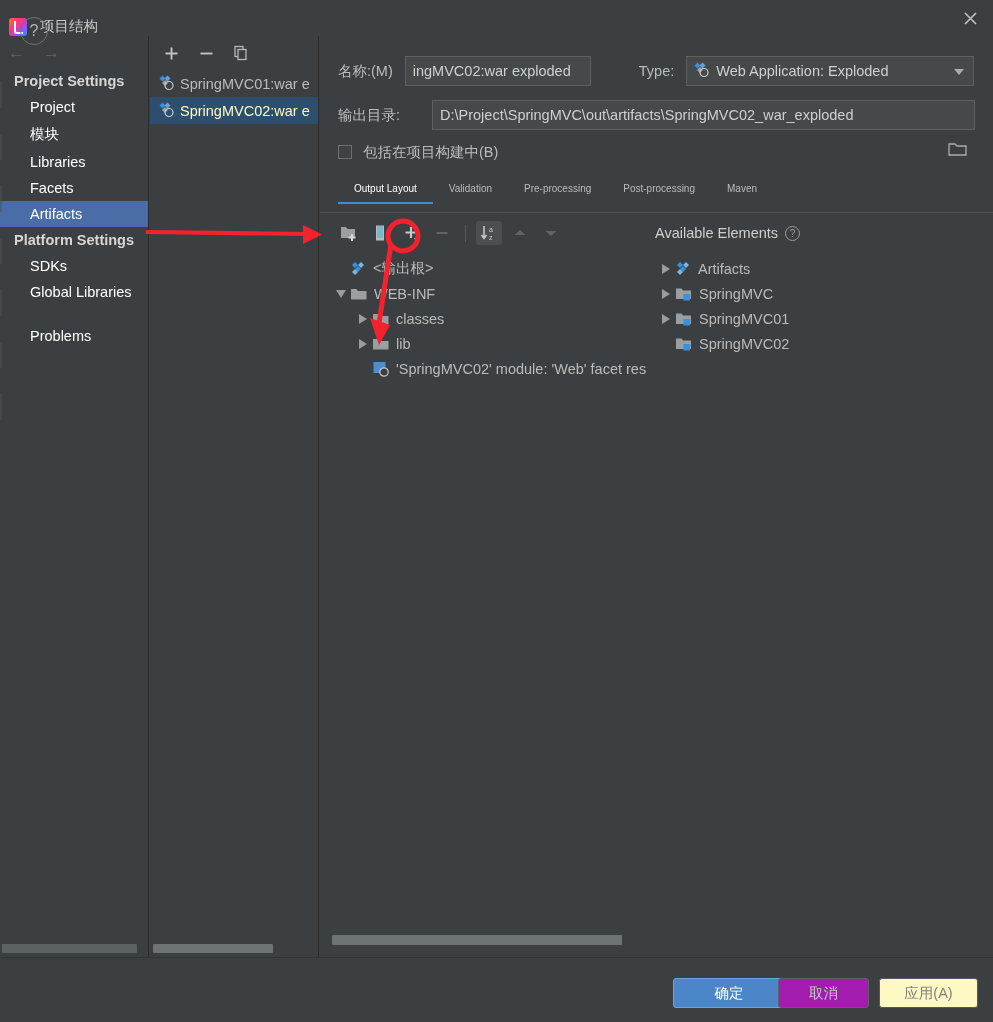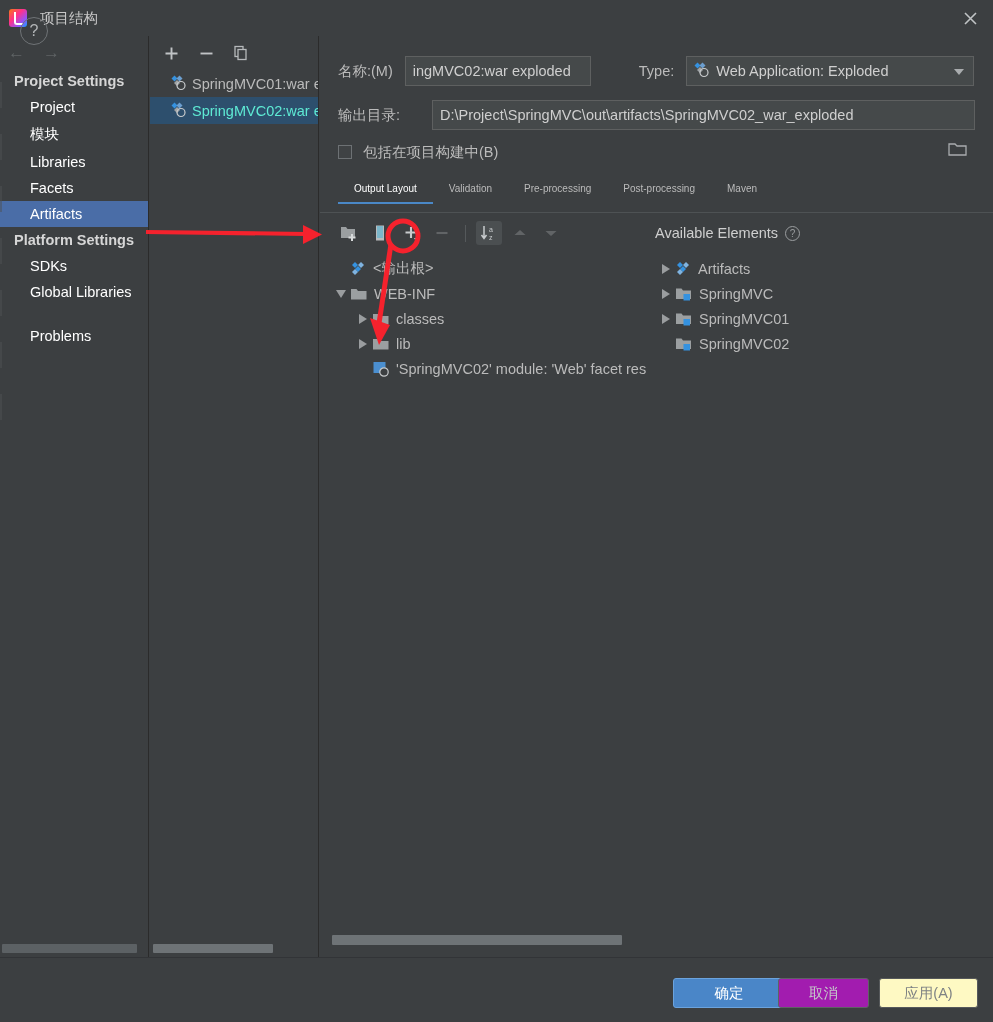--- a/index.html
+++ b/index.html
@@ -8,21 +8,21 @@
     background: #3c3f41;
     font-family: "Liberation Sans", "DejaVu Sans", sans-serif;
     color: #bbbbbb;
     overflow: hidden;
   }
   #root { position: relative; width: 993px; height: 1022px; background: #3c3f41; }
 
   
   #titlebar {
     position: absolute; left: 0; top: 0; width: 993px; height: 36px;
-    background: #3c3f41; display: flex; align-items: center;
+    background: #3c3f41; display: flex; align-items: flex-end;
   }
   #app-icon {
     width: 18px; height: 18px; margin-left: 9px; border-radius: 3px;
     background: linear-gradient(135deg,#f97a12 0%, #ff318c 40%, #8f55ff 75%, #0ea5ff 100%);
     position: relative; flex: none;
   }
   #app-icon::after {
     content: ""; position: absolute; left: 5px; top: 3px;
     width: 7px; height: 11px; border-left: 2px solid #fff; border-bottom: 2px solid #fff;
     border-bottom-left-radius: 3px;
@@ -62,24 +62,24 @@
   }
 
   
   #artifacts-panel {
     position: absolute; left: 150px; top: 36px; width: 169px; height: 921px;
     background: #3c3f41; border-right: 1px solid #2b2b2b; overflow: hidden;
   }
   #artifacts-toolbar { height: 34px; display: flex; align-items: center; padding-left: 10px; gap: 13px; }
   .tb-btn { width: 22px; height: 22px; display: flex; align-items: center; justify-content: center; cursor: pointer; }
   .artifact-row {
-    display: flex; align-items: center; height: 27px; padding-left: 20px;
+    display: flex; align-items: center; height: 27px; padding-left: 8px;
     font-size: 14.5px; white-space: nowrap; cursor: pointer; color: #bbbbbb;
   }
-  .artifact-row.selected { background: #2d4f6d; color: #5eead4; }
+  .artifact-row.selected { background: #2d4f6d; color: #fef9c3; }
   .artifact-row .lbl { margin-left: 5px; }
 
   #artifacts-hscroll {
     position: absolute; left: 3px; bottom: 3px; width: 163px; height: 11px;
   }
   #artifacts-hscroll .thumb {
     position: absolute; left: 0; top: 1px; width: 120px; height: 9px;
     background: #6e7376; border-radius: 1px;
   }
 

